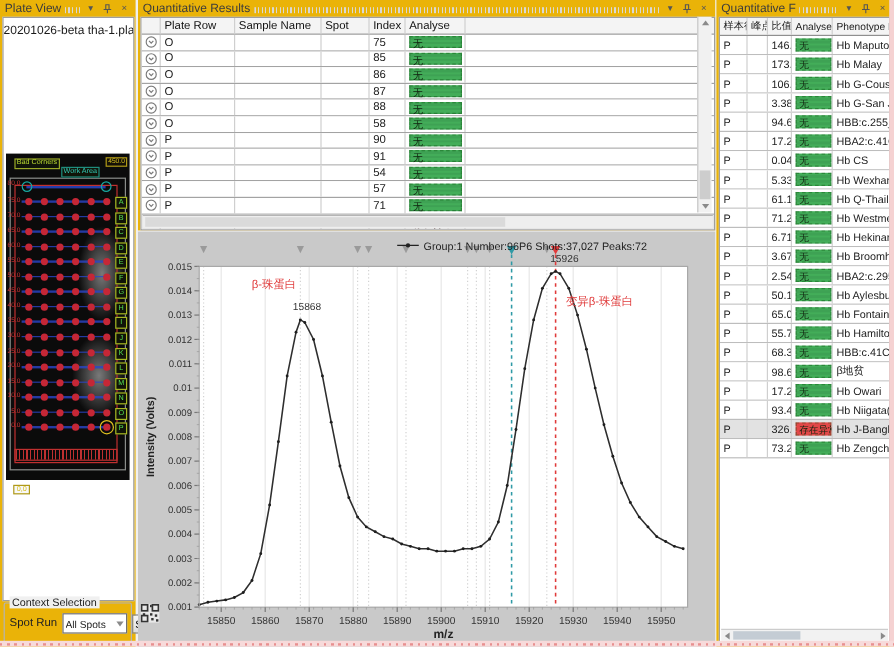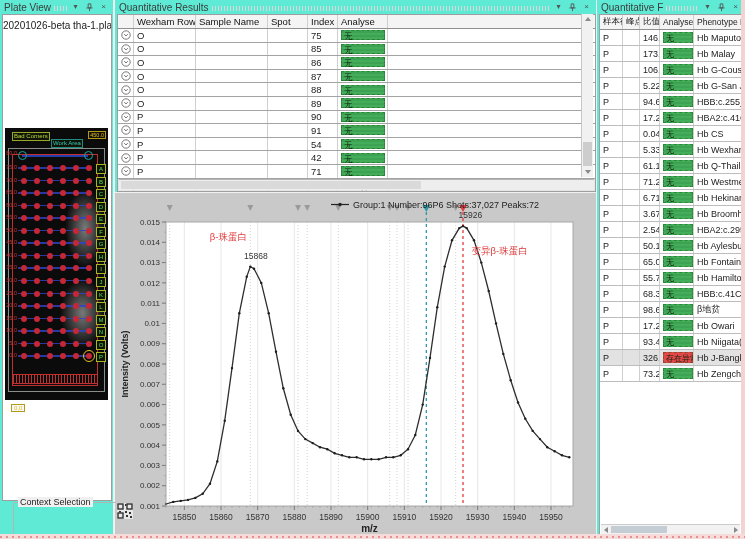--- a/index.html
+++ b/index.html
@@ -1,18 +1,18 @@
 <!DOCTYPE html>
 <html><head>
 <meta charset="utf-8">
 <style>
   html,body{margin:0;padding:0;}
   body{width:745px;height:539px;position:relative;overflow:hidden;background:#f0f0f0;
        font-family:"Liberation Sans","DejaVu Sans",sans-serif;color:#222;}
-  .panel{position:absolute;background:#5eead4;}
+  .panel{position:absolute;background:#eab308;}
   .tbar{height:14px;display:flex;align-items:center;padding:0 4px;font-size:10px;color:#3c3c3c;gap:3px;}
   .tbar .ttl{white-space:nowrap;}
   .tbar .tex{flex:1;height:5px;margin-top:3px;background:repeating-linear-gradient(90deg,#d8d8d8 0 1px,transparent 1px 3px);}
   .tico{width:11px;height:11px;display:flex;align-items:center;justify-content:center;font-size:8px;color:#555;line-height:1;}
   .whitebox{position:absolute;background:#fff;border:1px solid #9e9e9e;}
   
   #plate-panel{left:0;top:0;width:113px;height:539px;}
   #plate-body{left:2px;top:14px;width:108px;height:485px;}
   .plate-name{position:absolute;top:5px;left:0;right:0;text-align:center;font-size:10px;color:#1a1a1a;white-space:nowrap;overflow:hidden;}
   #plate-image{position:absolute;left:2px;top:113px;width:103px;height:272px;background:#0b0b0b;overflow:hidden;}
@@ -26,21 +26,21 @@
   .pl-cline{position:absolute;height:2px;background:#2b46c8;opacity:.85;}
   .pl-coord{position:absolute;left:0;width:12px;text-align:right;font-size:5.5px;color:#d03434;line-height:6px;}
   .pl-hline{position:absolute;left:13px;width:72px;height:1.5px;background:#2b46c8;opacity:.8;}
   .pl-dot{position:absolute;width:6px;height:6px;border-radius:50%;background:#c52736;}
   .pl-letter{position:absolute;left:91px;width:8px;font-size:6px;line-height:8px;text-align:center;color:#55e055;border:1px solid #a8b824;background:#101408;}
   .pl-ring{position:absolute;width:10px;height:10px;border:1.5px solid #e0c020;border-radius:50%;}
   .pl-ticks{position:absolute;left:7px;top:246px;width:84px;height:8px;border:1px solid #c03030;
             background:repeating-linear-gradient(90deg,#c03030 0 1px,transparent 1px 3px);}
   .pl-smear{position:absolute;background:radial-gradient(ellipse,rgba(255,255,255,.45),transparent 70%);}
   .origin-label{position:absolute;left:8px;top:389px;font-size:6px;color:#d8c020;border:1px solid #b09a18;background:#f8f8f8;padding:0 2px;}
-  #context-box{position:absolute;left:13px;top:502px;width:105px;height:33px;border:1px solid #b4b4b4;border-radius:2px;}
+  #context-box{position:absolute;left:3px;top:502px;width:105px;height:33px;border:1px solid #b4b4b4;border-radius:2px;}
   #context-box legend,#ctx-legend{position:absolute;top:-6px;left:4px;font-size:9px;background:#f0f0f0;padding:0 2px;color:#222;}
   .ctx-row{position:absolute;left:4px;top:8px;display:flex;align-items:center;gap:4px;width:140px;}
   .ctx-lab{font-size:9.5px;white-space:nowrap;}
   .combo{width:48px;height:15px;border:1px solid #707070;background:#fff;display:flex;align-items:center;font-size:8.5px;padding:0 2px;gap:2px;}
   .combo .cval{flex:1;white-space:nowrap;overflow:hidden;}
   .side-btn{width:24px;height:16px;border:1px solid #8a8a8a;background:linear-gradient(#f6f6f6,#dcdcdc);
             font-size:9px;overflow:hidden;text-align:left;padding:1px 2px;}
   
   #results-panel{left:115px;top:0;width:481px;height:192px;}
   #results-box{left:2px;top:14px;width:477px;height:176px;overflow:hidden;}
@@ -261,39 +261,47 @@
         <div class="pl-dot" style="left:68px;top:225.25px"></div>
         <div class="pl-dot" style="left:81px;top:225.25px"></div>
         <div class="pl-letter" style="top:224.25px">P</div>
         <div class="pl-ring" style="left:78px;top:222.25px"></div>
         <div class="pl-ticks"></div>
       </div>
     <div class="origin-label">0,0</div>
   </div>
   <div id="context-box">
     <span id="ctx-legend">Context Selection</span>
+    <div class="ctx-row">
+      <span class="ctx-lab">Spot Run</span>
+      <div class="combo">
+        <span class="cval">All Spots</span>
+        <span class="tri-d"></span>
+      </div>
+      <button class="side-btn">Sp</button>
+    </div>
   </div>
 </div>
 
 <div class="panel" id="results-panel">
   <div class="tbar">
     <span class="ttl">Quantitative Results</span>
     <span class="tex"></span>
     <span class="tico">▾</span>
     <span class="tico">
         <svg width="9" height="9" viewBox="0 0 10 10">
           <path d="M3.5 1h3v4.5h-3z M1.5 5.5h7 M5 5.5v3.5" stroke="#555" stroke-width="1" fill="none"></path>
         </svg>
       </span>
     <span class="tico">×</span>
   </div>
   <div class="whitebox" id="results-box">
     <div class="thead">
       <div class="c exp"></div>
-      <div class="c w62">Wexham Row</div>
+      <div class="c w62">Plate Row</div>
       <div class="c w72">Sample Name</div>
       <div class="c w40">Spot</div>
       <div class="c w30">Index</div>
       <div class="c w50">Analyse</div>
       <div class="c fillc"></div>
     </div>
     <div id="results-rows">
         <div class="rrow">
           <div class="c exp">
             <svg width="10" height="10" viewBox="0 0 10 10">
@@ -377,21 +385,21 @@
         <div class="rrow">
           <div class="c exp">
             <svg width="10" height="10" viewBox="0 0 10 10">
               <circle cx="5" cy="5" r="4.2" fill="none" stroke="#7a7a7a"></circle>
               <path d="M3.2 4.1 L5 6 L6.8 4.1" fill="none" stroke="#7a7a7a"></path>
             </svg>
           </div>
           <div class="c w62">O</div>
           <div class="c w72"></div>
           <div class="c w40"></div>
-          <div class="c w30">89</div>
+          <div class="c w30">58</div>
           <div class="c w50">
             <span class="badge ok">无</span>
           </div>
           <div class="c fillc"></div>
         </div>
         <div class="rrow">
           <div class="c exp">
             <svg width="10" height="10" viewBox="0 0 10 10">
               <circle cx="5" cy="5" r="4.2" fill="none" stroke="#7a7a7a"></circle>
               <path d="M3.2 4.1 L5 6 L6.8 4.1" fill="none" stroke="#7a7a7a"></path>
@@ -441,21 +449,21 @@
         <div class="rrow">
           <div class="c exp">
             <svg width="10" height="10" viewBox="0 0 10 10">
               <circle cx="5" cy="5" r="4.2" fill="none" stroke="#7a7a7a"></circle>
               <path d="M3.2 4.1 L5 6 L6.8 4.1" fill="none" stroke="#7a7a7a"></path>
             </svg>
           </div>
           <div class="c w62">P</div>
           <div class="c w72"></div>
           <div class="c w40"></div>
-          <div class="c w30">42</div>
+          <div class="c w30">57</div>
           <div class="c w50">
             <span class="badge ok">无</span>
           </div>
           <div class="c fillc"></div>
         </div>
         <div class="rrow">
           <div class="c exp">
             <svg width="10" height="10" viewBox="0 0 10 10">
               <circle cx="5" cy="5" r="4.2" fill="none" stroke="#7a7a7a"></circle>
               <path d="M3.2 4.1 L5 6 L6.8 4.1" fill="none" stroke="#7a7a7a"></path>
@@ -821,21 +829,21 @@
           <div class="c pw17"></div>
           <div class="c pw20">106.08</div>
           <div class="c pw34">
             <span class="pbadge ok">无</span>
           </div>
           <div class="c pfill">Hb G-Coushatta</div>
         </div>
         <div class="prow">
           <div class="c pw24">P</div>
           <div class="c pw17"></div>
-          <div class="c pw20">5.22</div>
+          <div class="c pw20">3.38</div>
           <div class="c pw34">
             <span class="pbadge ok">无</span>
           </div>
           <div class="c pfill">Hb G-San José</div>
         </div>
         <div class="prow">
           <div class="c pw24">P</div>
           <div class="c pw17"></div>
           <div class="c pw20">94.62</div>
           <div class="c pw34">

